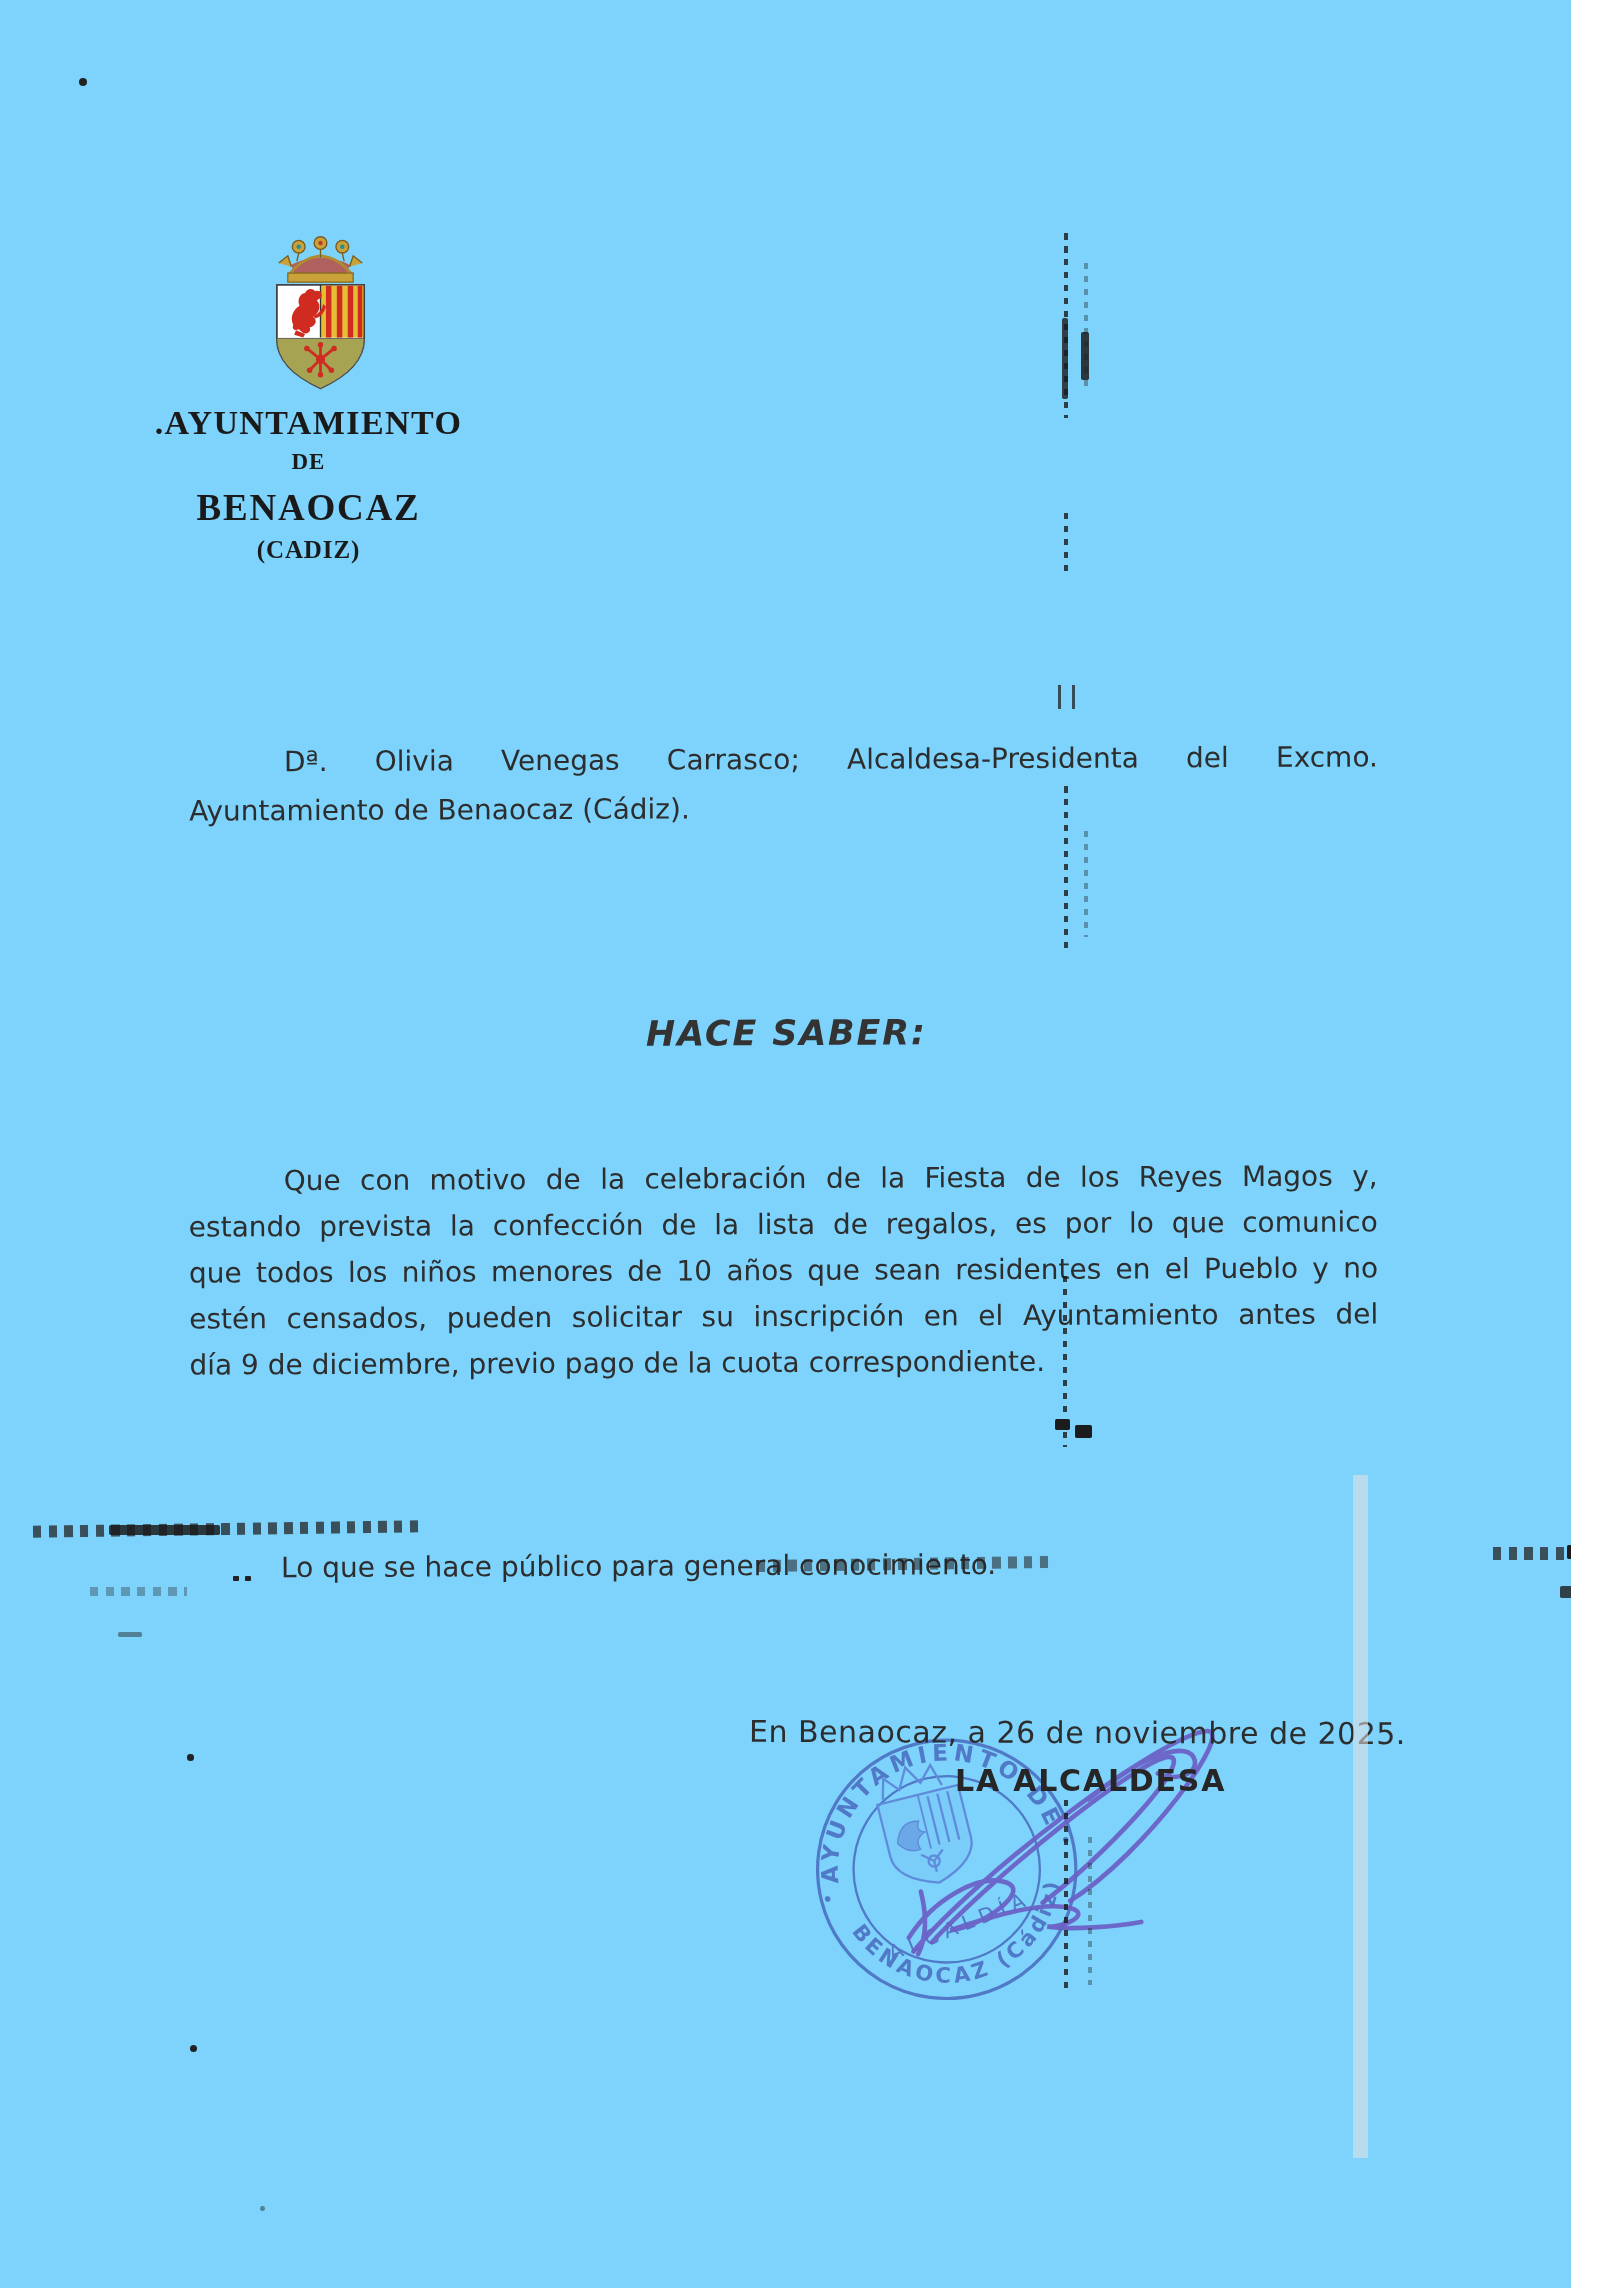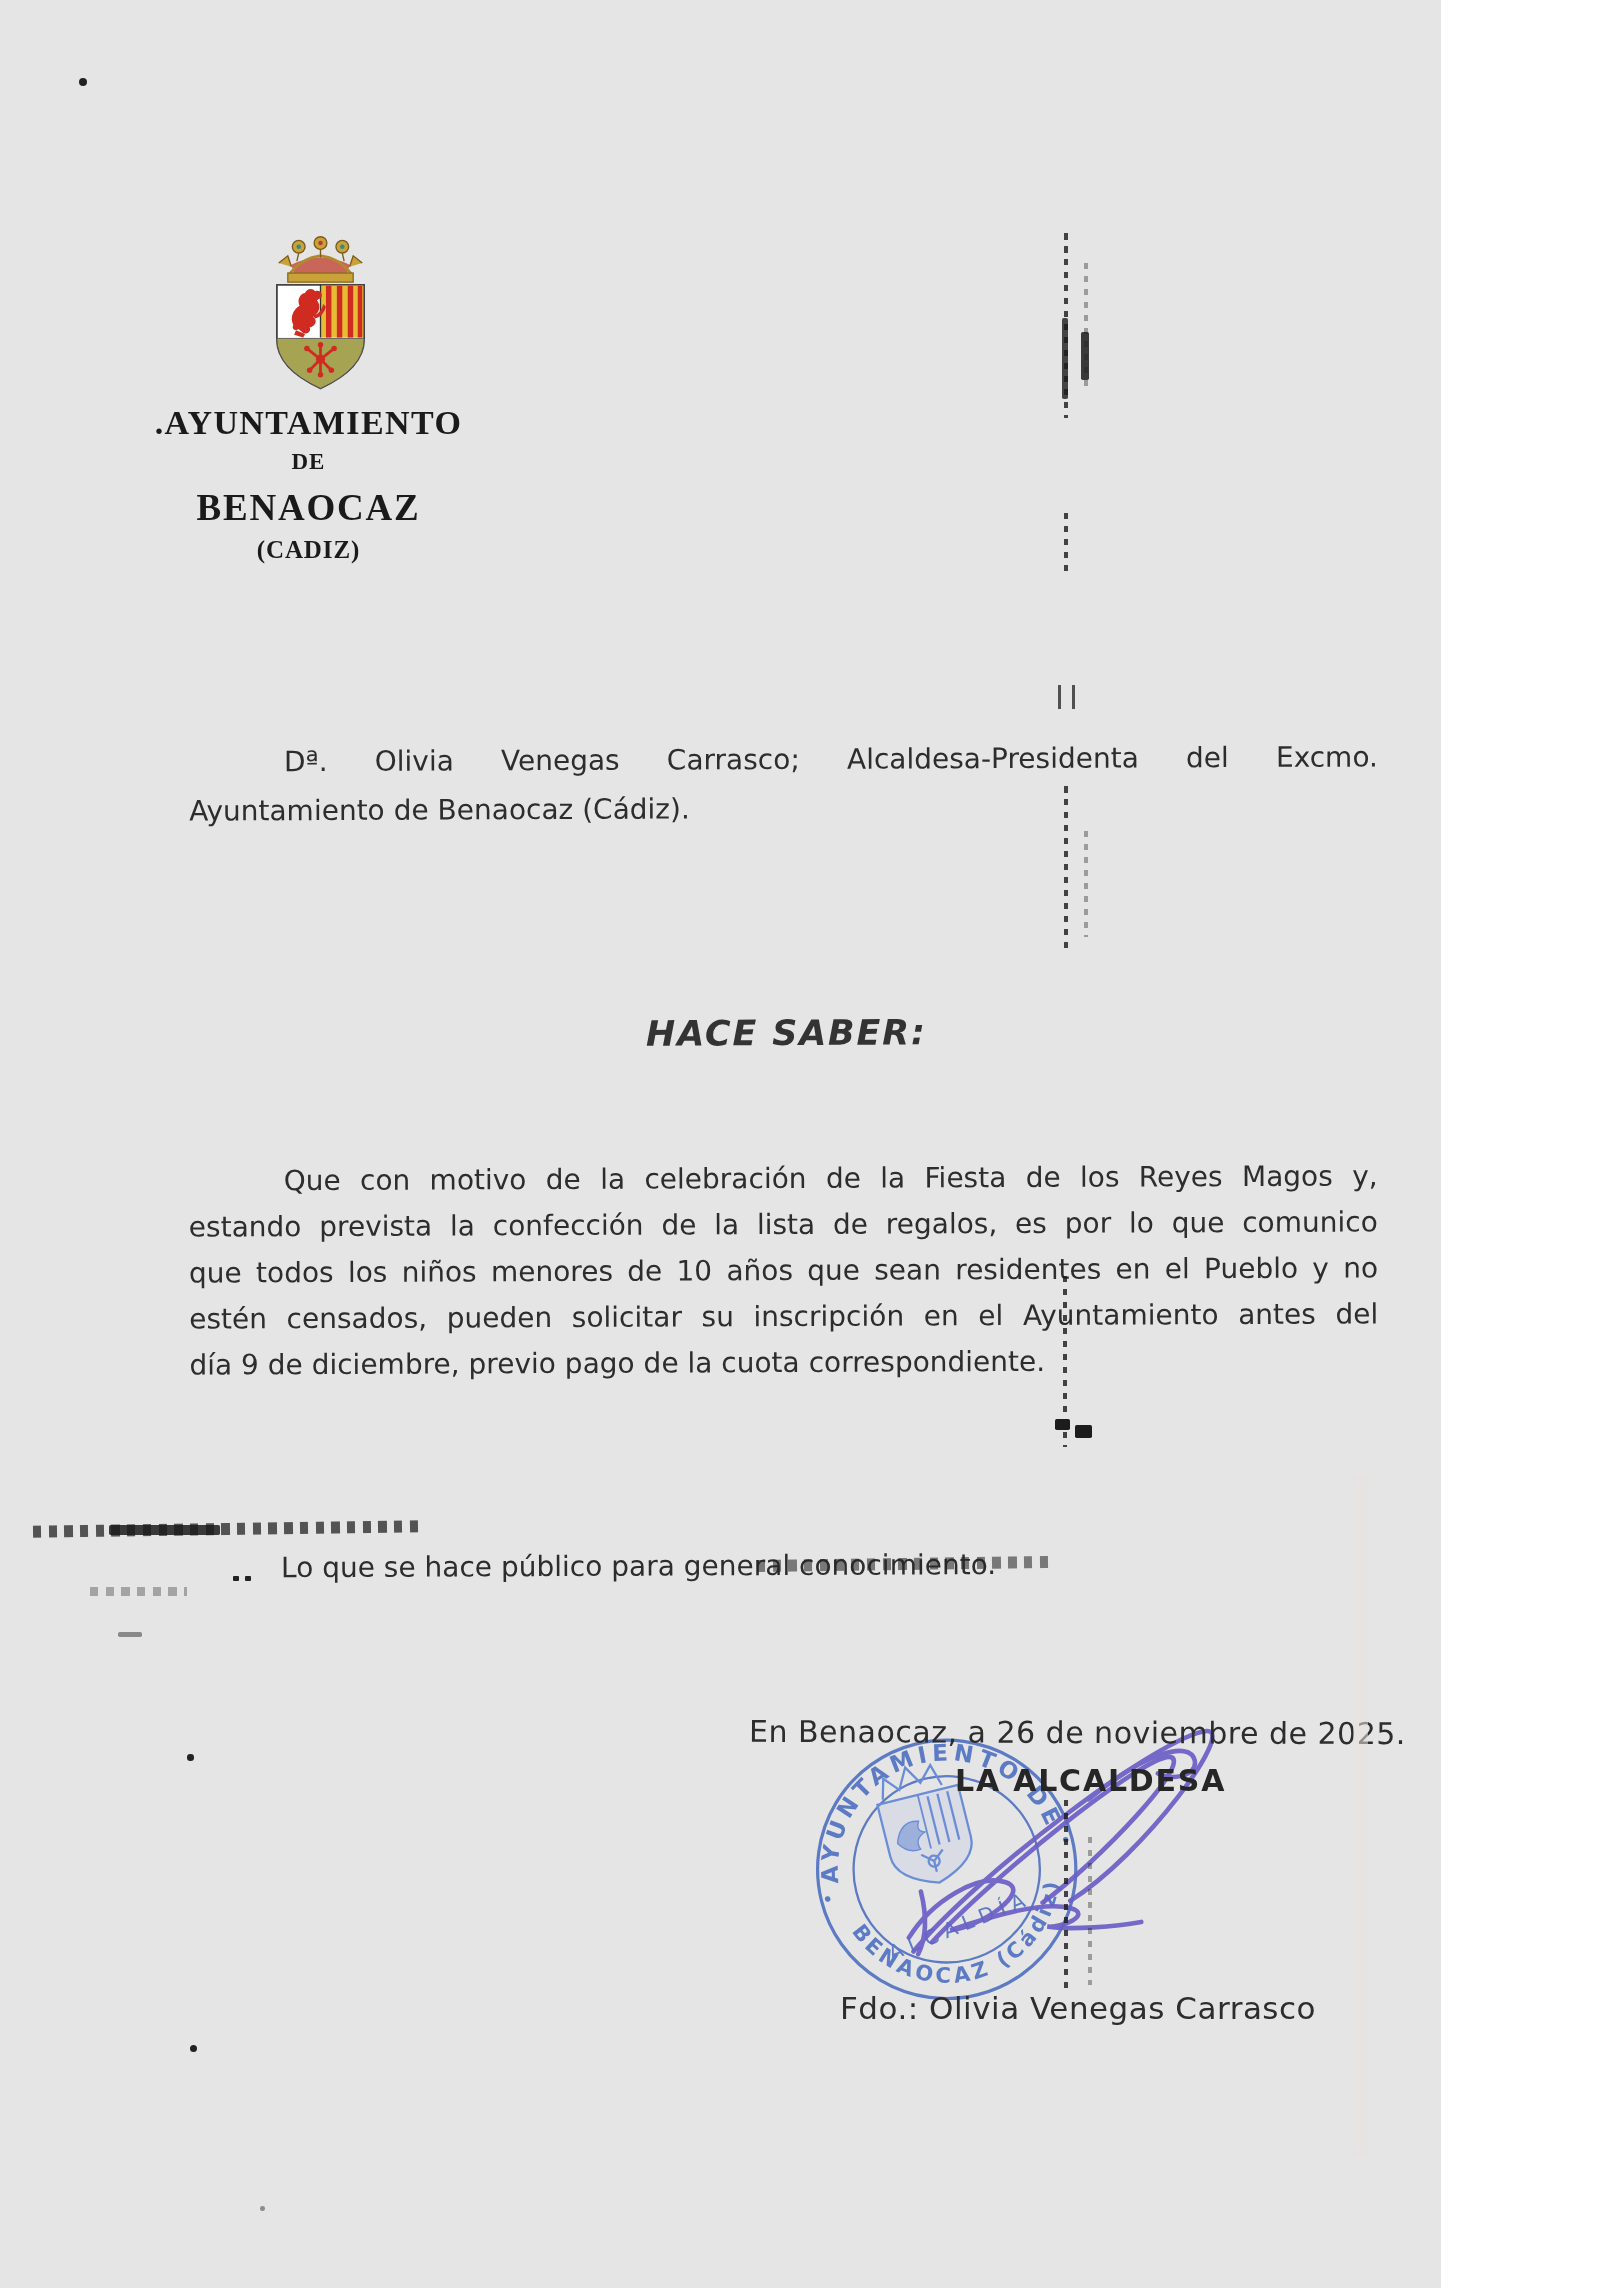--- a/index.html
+++ b/index.html
@@ -1,19 +1,19 @@
 <!DOCTYPE html>
 <html style="font-size:14.8px"><head>
 <meta charset="utf-8">
 <style>
   html,body{margin:0;padding:0;background:#ffffff;}
   .page{
     position:relative;
-    width:1441px;height:2289px;
-    background:#e5e5e5;
+    width:1571px;height:2289px;
+    background:#7dd3fc;
     overflow:hidden;
     font-family:"DejaVu Sans",sans-serif;
     color:#2d2d2d;
   }
   
   .coa{position:absolute;left:266px;top:231px;width:109px;height:164px;}
   .org{
     position:absolute;left:138px;top:404px;width:341px;
     text-align:center;color:#1a1a1a;
     font-family:"Liberation Serif","DejaVu Serif",serif;font-weight:bold;
@@ -182,21 +182,20 @@
         <path d="M 155 255 C 225 180 385 52 413 54 C 440 58 335 168 275 212"></path>
         <path d="M 325 100 C 385 50 435 35 440 58 C 443 75 415 80 400 72"></path>
         <path d="M 130 250 C 155 210 205 180 235 190 C 265 200 205 240 175 242 C 215 228 275 210 305 218 C 330 225 295 240 280 238 C 305 242 355 238 382 233"></path>
         <path d="M 143 200 C 150 228 148 252 140 268"></path>
       </g>
     </svg>
   </div>
 
   <div class="dateline">En Benaocaz, a 26 de noviembre de 2025.</div>
   <div class="roleline">LA ALCALDESA</div>
-  <div class="fdoline">Fdo.: Olivia Venegas Carrasco</div>
 
   <div class="vdash" style="left:1064px;top:233px;height:185px;"></div>
   <div class="blob" style="left:1062px;top:318px;width:5.5px;height:81px;opacity:.8;"></div>
   <div class="vdash faint" style="left:1084px;top:263px;height:129px;"></div>
   <div class="blob" style="left:1081px;top:332px;width:8.3px;height:48px;opacity:.85;"></div>
   <div class="vdash" style="left:1064px;top:513px;height:61px;"></div>
   <div class="vbar" style="left:1058px;top:685px;height:24px;width:2.8px;"></div>
   <div class="vbar" style="left:1072px;top:685px;height:24px;width:2.8px;"></div>
   <div class="vdash" style="left:1064px;top:786px;height:164px;"></div>
   <div class="vdash faint" style="left:1084px;top:831px;height:106px;"></div>

